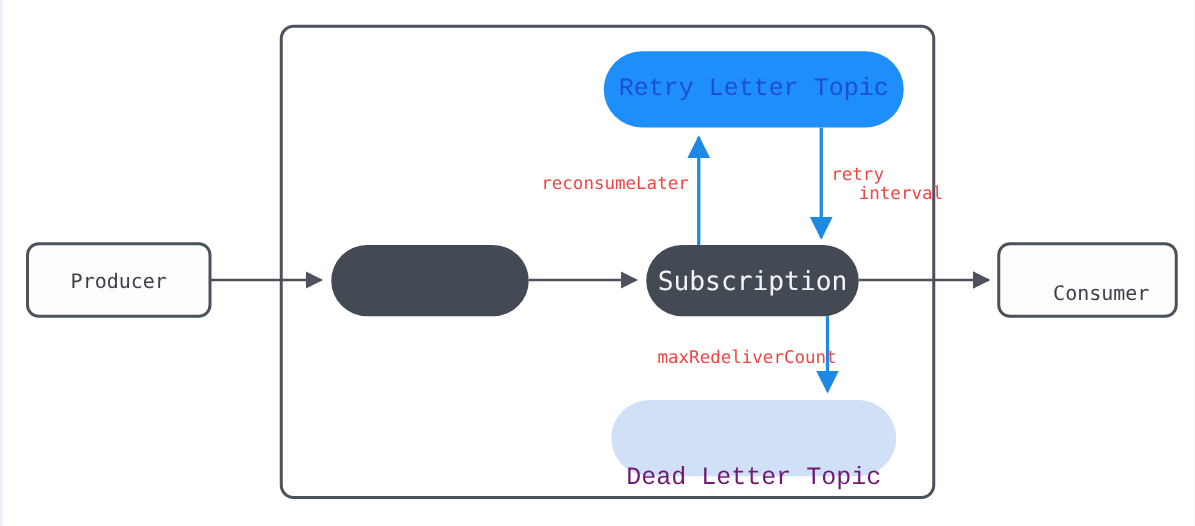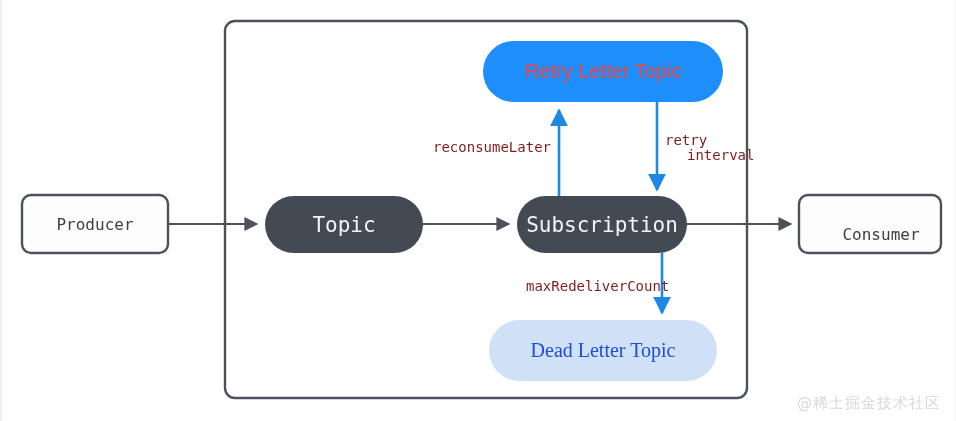--- a/index.html
+++ b/index.html
@@ -43,34 +43,35 @@
     font-size: 16px;
     color: #3c4049;
     letter-spacing: 0px;
   }
   .lbl-topic, .lbl-subscription {
     font-family: "DejaVu Sans Mono", monospace;
     font-size: 21px;
     color: #f2f4f7;
   }
   .lbl-retry {
-    font-family: Liberation Sans, sans-serif;
+    font-family: Liberation Mono, monospace;
     font-size: 20px;
-    color: #ef4444;
+    color: #1d4ed8;
   }
   .lbl-dead {
-    font-family: Liberation Serif, serif;
+    font-family: Liberation Mono, monospace;
     font-size: 20px;
-    color: #1d4ed8;
+    color: #701a75;
+    margin-top: 32px;
   }
   .edge-label {
     position: absolute;
     font-family: "DejaVu Sans Mono", monospace;
     font-size: 14px;
-    color: #7f1d1d;
+    color: #ef4444;
     white-space: pre;
     line-height: 15px;
     pointer-events: none;
   }
   .watermark {
     position: absolute;
     right: 14px;
     bottom: 8px;
     font-family: "DejaVu Sans", sans-serif;
     font-size: 15px;
@@ -112,33 +113,31 @@
 
     <rect x="797" y="195" width="142" height="58" rx="9" ry="9" fill="#fdfdfd" stroke="#4c525c" stroke-width="2.4"></rect>
 
     <rect x="481" y="41" width="240" height="61" rx="30.5" ry="30.5" fill="#1e8ffa" stroke="none"></rect>
 
     <rect x="487" y="320" width="228" height="61" rx="30.5" ry="30.5" fill="#cfe0f7" stroke="none"></rect>
   </svg>
 
   <div class="node-label lbl-producer" style="left:20px; top:195px; width:146px; height:58px;">Producer</div>
 
-  <div class="node-label lbl-topic" style="left:263px; top:196px; width:158px; height:57px;">Topic</div>
 
   <div class="node-label lbl-subscription" style="left:515px; top:196px; width:170px; height:57px;">Subscription</div>
 
   <div class="node-label lbl-consumer" style="left:797px; top:205px; width:164px; height:58px;">Consumer</div>
 
   <div class="node-label lbl-retry" style="left:481px; top:41px; width:240px; height:61px;">Retry Letter Topic</div>
 
   <div class="node-label lbl-dead" style="left:487px; top:320px; width:228px; height:61px;">Dead Letter Topic</div>
 
   <div class="edge-label" style="left:431px; top:140px;">reconsumeLater</div>
 
   <div class="edge-label" style="left:663px; top:133px;">retry</div>
 
   <div class="edge-label" style="left:685px; top:148px;">interval</div>
 
   <div class="edge-label" style="left:511px; top:279px;padding-left:13px;">maxRedeliverCount</div>
 
-  <div class="watermark">@稀土掘金技术社区</div>
 
 </div>
 
 </body></html>

